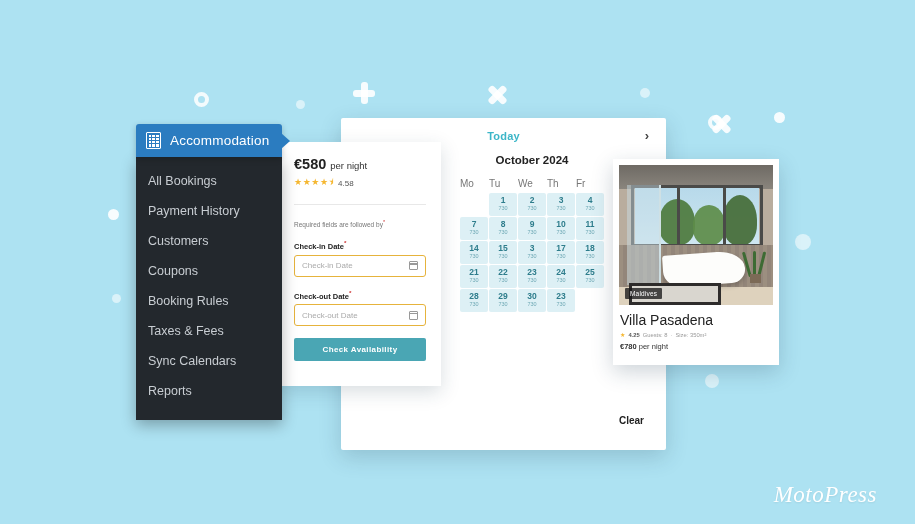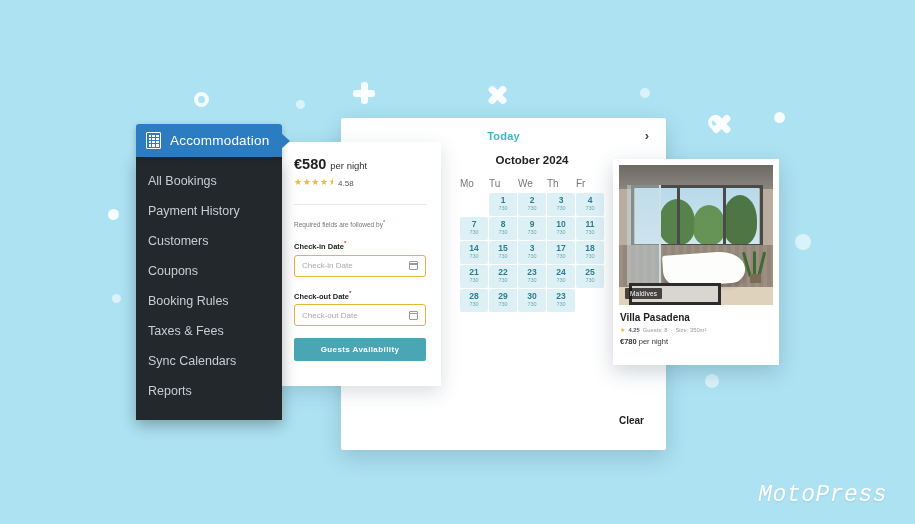--- a/index.html
+++ b/index.html
@@ -237,37 +237,37 @@
   .ph-rug i {
     display: block; width: 100%; height: 100%; background: #d9d6cf;
   }
   .badge-loc {
     position: absolute; left: 6px; bottom: 6px;
     background: rgba(25,25,25,.78); color: #fff;
     font-size: 6.5px; padding: 2px 5px; border-radius: 1px;
     letter-spacing: .2px;
   }
   .prop-title {
-    font-size: 10px; font-weight: bold; color: #222; margin: 7px 0 0 1px;
+    font-size: 14px; font-weight: normal; color: #222; margin: 7px 0 0 1px;
   }
   .prop-meta {
     display: flex; align-items: center; gap: 3px; margin: 3px 0 0 1px;
     font-size: 5.8px; color: #999;
   }
   .prop-meta .star { color: #f5b731; font-size: 6px; }
   .prop-meta .rv { color: #555; font-weight: bold; }
   .prop-price {
     font-size: 7.5px; color: #333; margin: 4px 0 0 1px;
   }
   .prop-price b { font-weight: bold; }
 
   
   .logo {
-    position: absolute; right: 28px; bottom: 16px;
-    font-family: Liberation Mono, monospace; font-style: italic;
+    position: absolute; right: 38px; bottom: 16px;
+    font-family: Liberation Serif, serif; font-style: italic;
     font-size: 23px; color: #fff; letter-spacing: .5px;
     text-shadow: 0 1px 2px rgba(0,0,0,.08);
   }
 </style>
 </head>
 <body>
 
 <div class="bg-deco">
   <div class="ring" style="left:194px;top:92px;width:15px;height:15px;"></div>
   <div class="ring" style="left:708px;top:115px;width:15px;height:15px;"></div>
@@ -499,21 +499,21 @@
   </div>
 
   <div class="fld-label">
     <span>Check-out Date</span><sup>*</sup>
   </div>
   <div class="fld">
     <span class="fld-ph">Check-out Date</span>
     <span class="cal-glyph"></span>
   </div>
 
-  <div class="btn-avail">Guests Availability</div>
+  <div class="btn-avail">Check Availability</div>
 </div>
 
 <div class="prop-card">
   <div class="prop-photo">
     <div class="ph-ceiling"></div>
     <div class="ph-sky"></div>
     <div class="ph-foliage" style="left:40px;top:34px;width:36px;height:46px;"></div>
     <div class="ph-foliage" style="left:74px;top:40px;width:32px;height:40px;background:#5d8c49;"></div>
     <div class="ph-foliage" style="left:104px;top:30px;width:34px;height:50px;background:#446b36;"></div>
     <div class="ph-frame"></div>

